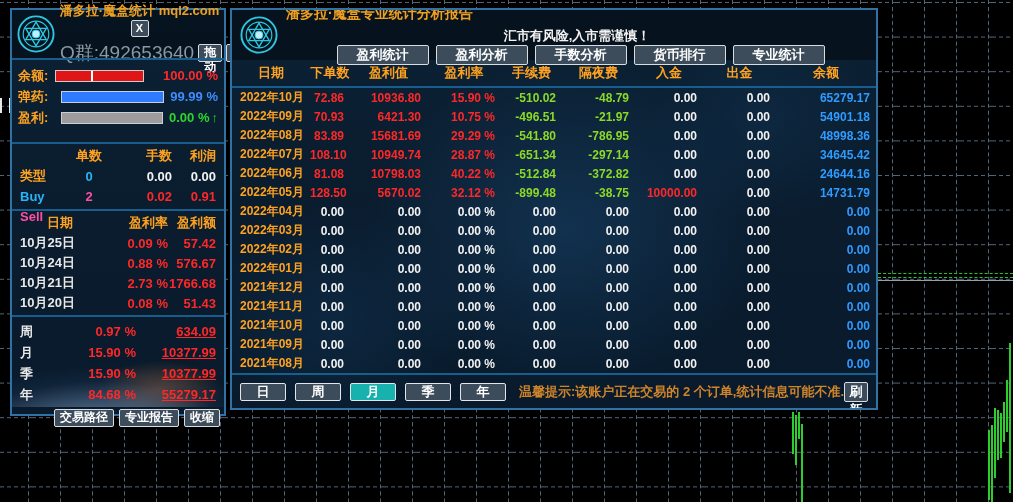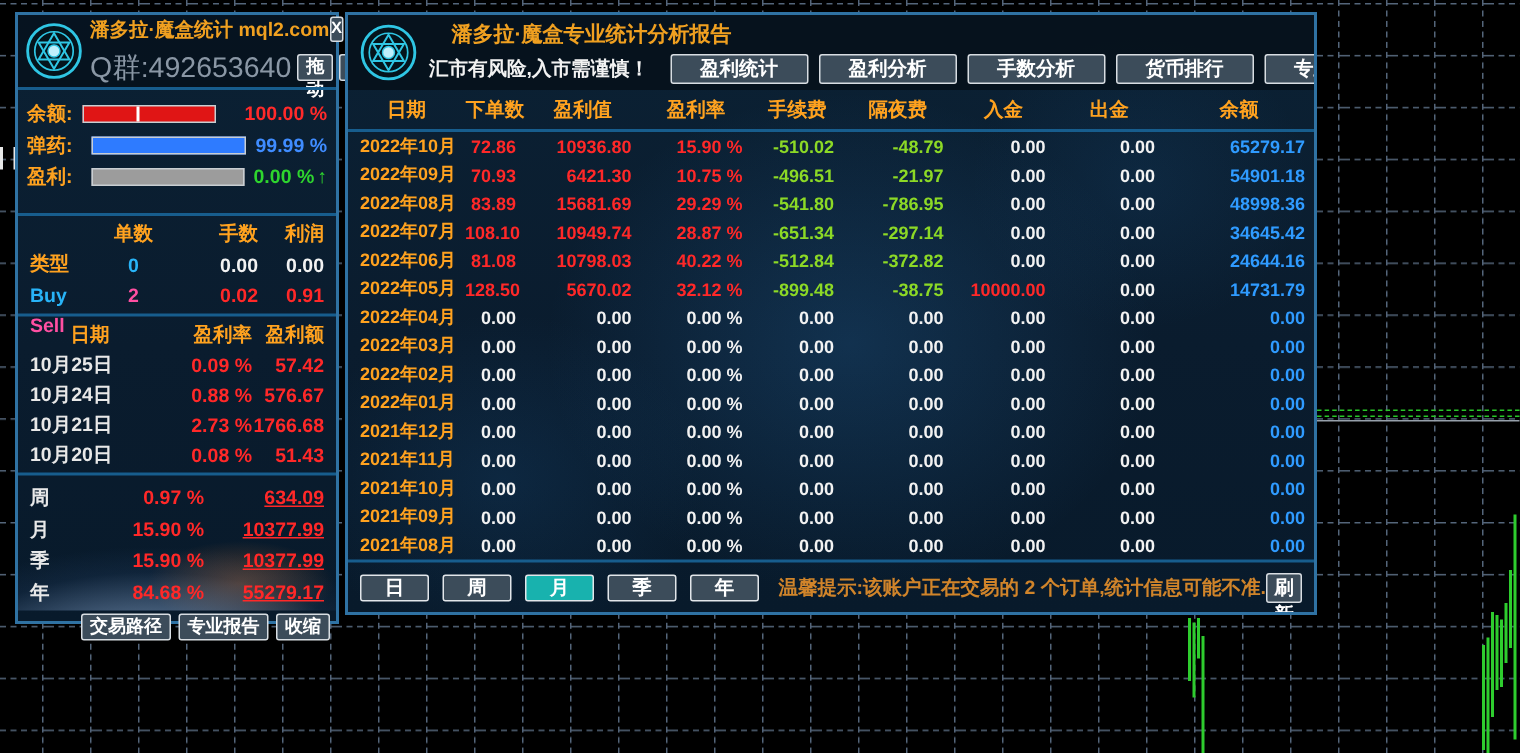--- a/index.html
+++ b/index.html
@@ -23,21 +23,21 @@
        background:radial-gradient(45% 60% at 52% 55%,rgba(45,125,195,.22),transparent 70%),
                   radial-gradient(30% 40% at 16% 78%,rgba(35,105,170,.16),transparent 70%),
                   radial-gradient(25% 35% at 82% 28%,rgba(35,105,170,.13),transparent 70%);}
   .sect{border-top:2px solid #175d8d;position:relative;}
 
   
   .lp-header{display:flex;align-items:center;height:48px;padding:2px 5px;
        background:rgba(4,13,21,.65);box-sizing:border-box;}
   .logo{width:38px;height:38px;flex:0 0 38px;}
   .lp-head-col{flex:1;margin-left:5px;min-width:0;}
-  .lp-row1{display:flex;align-items:center;}
+  .lp-row1{display:flex;align-items:center;flex-direction:column;}
   .lp-title{color:#f0a020;font-weight:bold;font-size:13px;flex:1;white-space:nowrap;}
   .close-btn{width:16px;height:15px;line-height:14px;text-align:center;font-size:11px;font-weight:bold;
        color:#fff;background:#3c4c5a;border:1px solid #d8dde2;border-radius:2px;cursor:pointer;}
   .lp-row2{display:flex;align-items:center;margin-top:3px;}
   .lp-qq{color:#8a97a5;font-size:19px;font-weight:normal;flex:1;white-space:nowrap;}
   .sbtn{color:#fff;background:#3c4c5a;border:1px solid #d8dde2;border-radius:2px;
        font-size:12px;font-weight:bold;padding:0 5px;height:16px;line-height:15px;margin-left:4px;cursor:pointer;}
 
   
   .lp-gauges{padding:5px 6px 14px 6px;}
@@ -72,22 +72,22 @@
   .period-c1{width:80px;text-align:right;}
   .period-c2{flex:1;text-align:right;text-decoration:underline;}
 
   .lp-footer{display:flex;justify-content:flex-end;align-items:center;padding:2px 4px 4px 4px;position:relative;}
   .lp-footer .sbtn{margin-left:5px;}
 
   
   .rp-header{display:flex;align-items:center;height:50px;padding:3px 8px;box-sizing:border-box;
        background:rgba(4,13,20,.7);position:relative;}
   .rp-head-col{flex:1;margin-left:8px;min-width:0;}
-  .rp-title{color:#f0a020;font-weight:bold;font-size:14px;margin-left:15px;}
-  .rp-row2{display:flex;align-items:center;margin-top:4px;}
+  .rp-title{color:#f0a020;font-weight:bold;font-size:14px;}
+  .rp-row2{display:flex;align-items:center;margin-top:4px;flex-direction:column;}
   .rp-subtitle{color:#f2f2f2;font-size:13px;font-weight:bold;white-space:nowrap;}
   .tabs{display:flex;margin-left:14px;}
   .tab{width:92px;height:20px;line-height:18px;text-align:center;color:#fff;background:#3c4c5a;
        border:1px solid #d8dde2;border-radius:2px;font-size:13px;font-weight:bold;margin-right:7px;cursor:pointer;box-sizing:border-box;}
 
   .trow{display:grid;grid-template-columns:78px 40px 77px 74px 61px 73px 68px 73px 1fr;
        height:19px;align-items:center;position:relative;}
   .trow>div{text-align:right;padding-right:6px;font-size:12px;font-weight:bold;white-space:nowrap;}
   .trow>div:first-child{text-align:left;padding-left:8px;}
   .thead{height:26px;border-bottom:2px solid #175d8d;}

